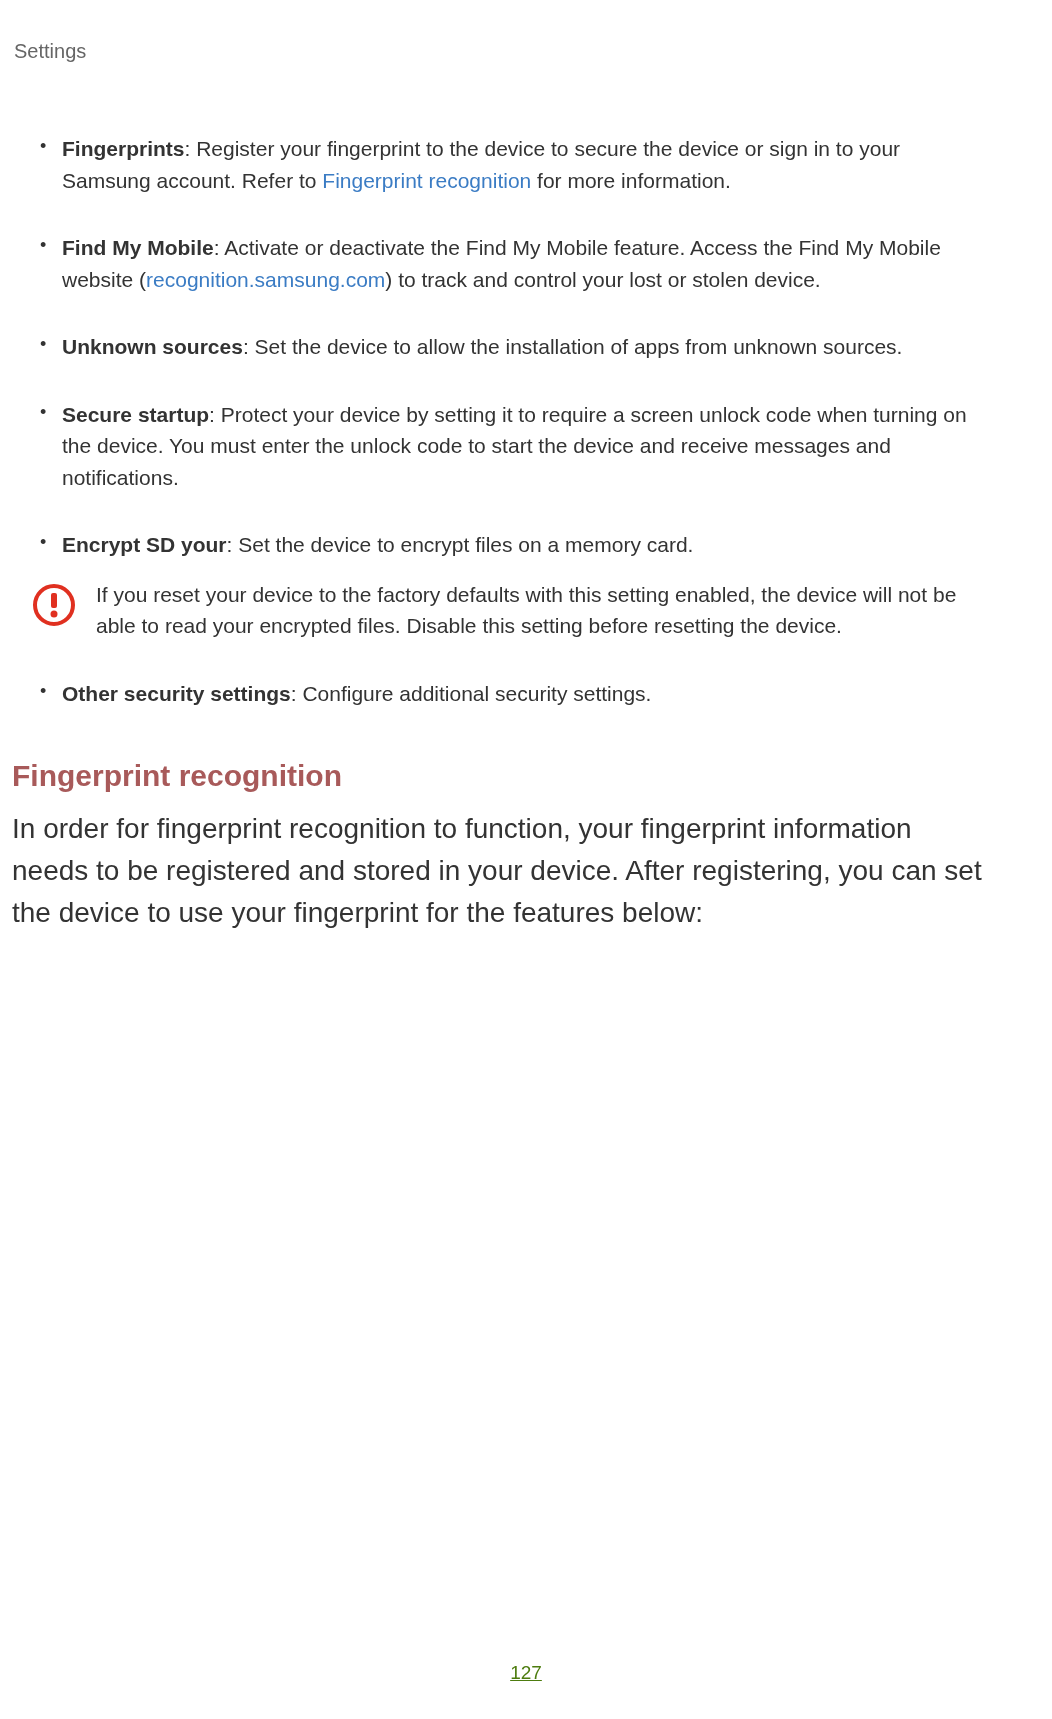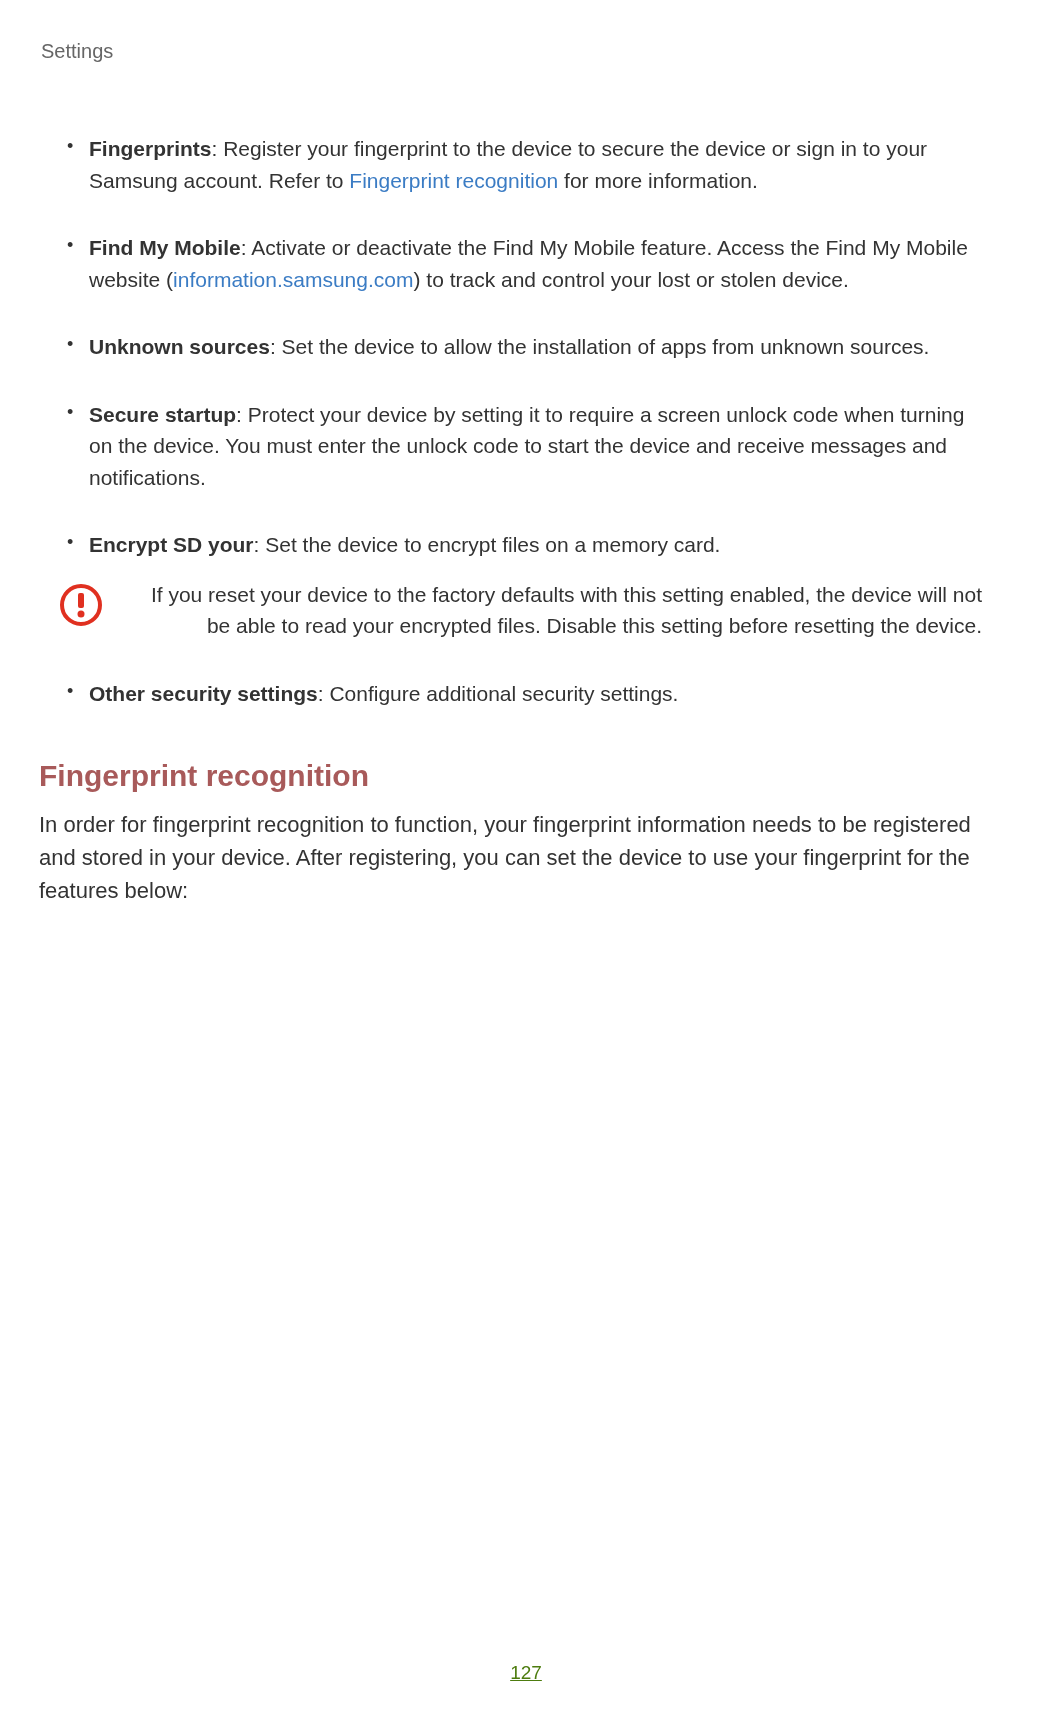--- a/index.html
+++ b/index.html
@@ -9,21 +9,21 @@
     }
     body {
       font-family: 'Segoe UI', Tahoma, Arial, sans-serif;
       background: #ffffff;
       width: 1052px;
       height: 1719px;
       position: relative;
       color: #2a2a2a;
     }
     .page {
-      padding: 40px 70px 40px 39px;
+      padding: 40px 70px 40px 12px;
       position: relative;
       height: 100%;
     }
     .header {
       font-size: 20px;
       color: #666;
       margin-bottom: 70px;
       padding-left: 2px;
     }
     .content {
@@ -54,21 +54,20 @@
       font-weight: bold;
     }
     .link {
       color: #3b7cc4;
     }
     .notice-box {
       display: flex;
       align-items: flex-start;
       margin: 16px 0 25px 0;
       padding-left: 20px;
-      text-align: right;
     }
     .notice-icon {
       flex-shrink: 0;
       width: 44px;
       height: 44px;
       margin-right: 20px;
       margin-top: 4px;
     }
     .notice-icon svg {
       width: 100%;
@@ -80,21 +79,21 @@
       color: #333;
     }
     .section-heading {
       font-size: 30px;
       font-weight: bold;
       color: #a85a5a;
       margin-top: 50px;
       margin-bottom: 15px;
     }
     .body-text {
-      font-size: 22px;
+      font-size: 28px;
       line-height: 1.5;
       color: #333;
       margin-bottom: 12px;
     }
     .sub-list {
       list-style: none;
       padding-left: 20px;
       margin-top: 10px;
     }
     .sub-item {
@@ -132,21 +131,21 @@
   </div>
 
   <div class="content">
     <ul class="bullet-list">
 
       <li class="bullet-item">
         <span class="bold">Fingerprints</span><span>: Register your fingerprint to the device to secure the device or sign in to your Samsung account. Refer to </span><span class="link">Fingerprint recognition</span><span> for more information.</span>
       </li>
 
       <li class="bullet-item">
-        <span class="bold">Find My Mobile</span><span>: Activate or deactivate the Find My Mobile feature. Access the Find My Mobile website (</span><span class="link">information.samsung.com</span><span>) to track and control your lost or stolen device.</span>
+        <span class="bold">Find My Mobile</span><span>: Activate or deactivate the Find My Mobile feature. Access the Find My Mobile website (</span><span class="link">recognition.samsung.com</span><span>) to track and control your lost or stolen device.</span>
       </li>
 
       <li class="bullet-item">
         <span class="bold">Unknown sources</span><span>: Set the device to allow the installation of apps from unknown sources.</span>
       </li>
 
 
       <li class="bullet-item">
         <span class="bold">Secure startup</span><span>: Protect your device by setting it to require a screen unlock code when turning on the device. You must enter the unlock code to start the device and receive messages and notifications.</span>
       </li>

